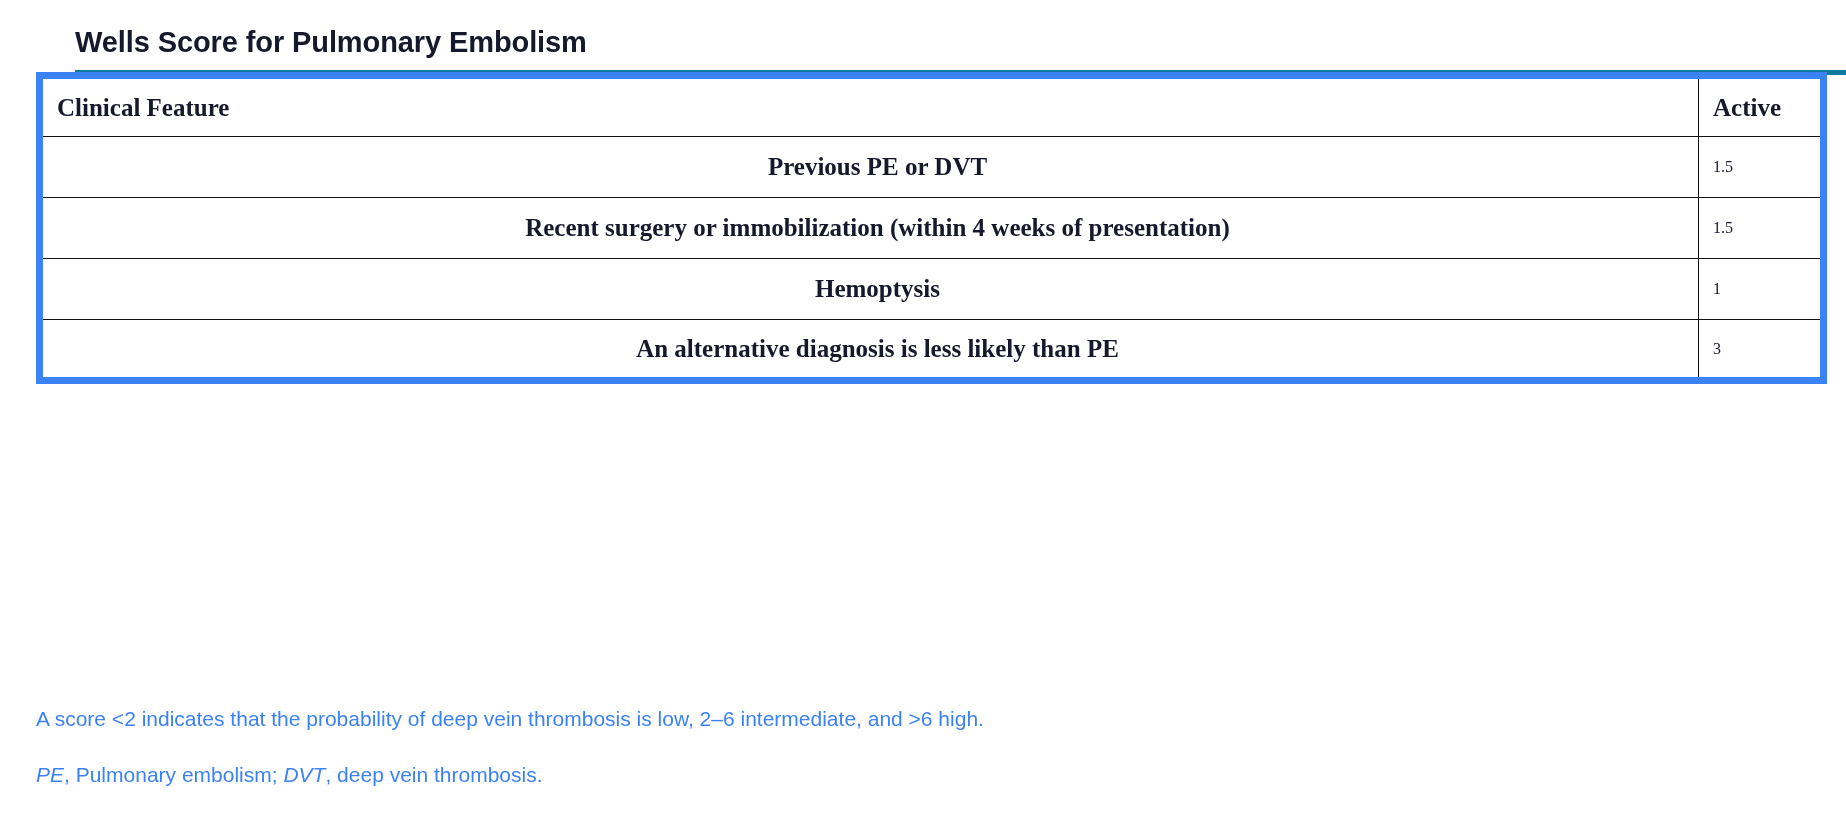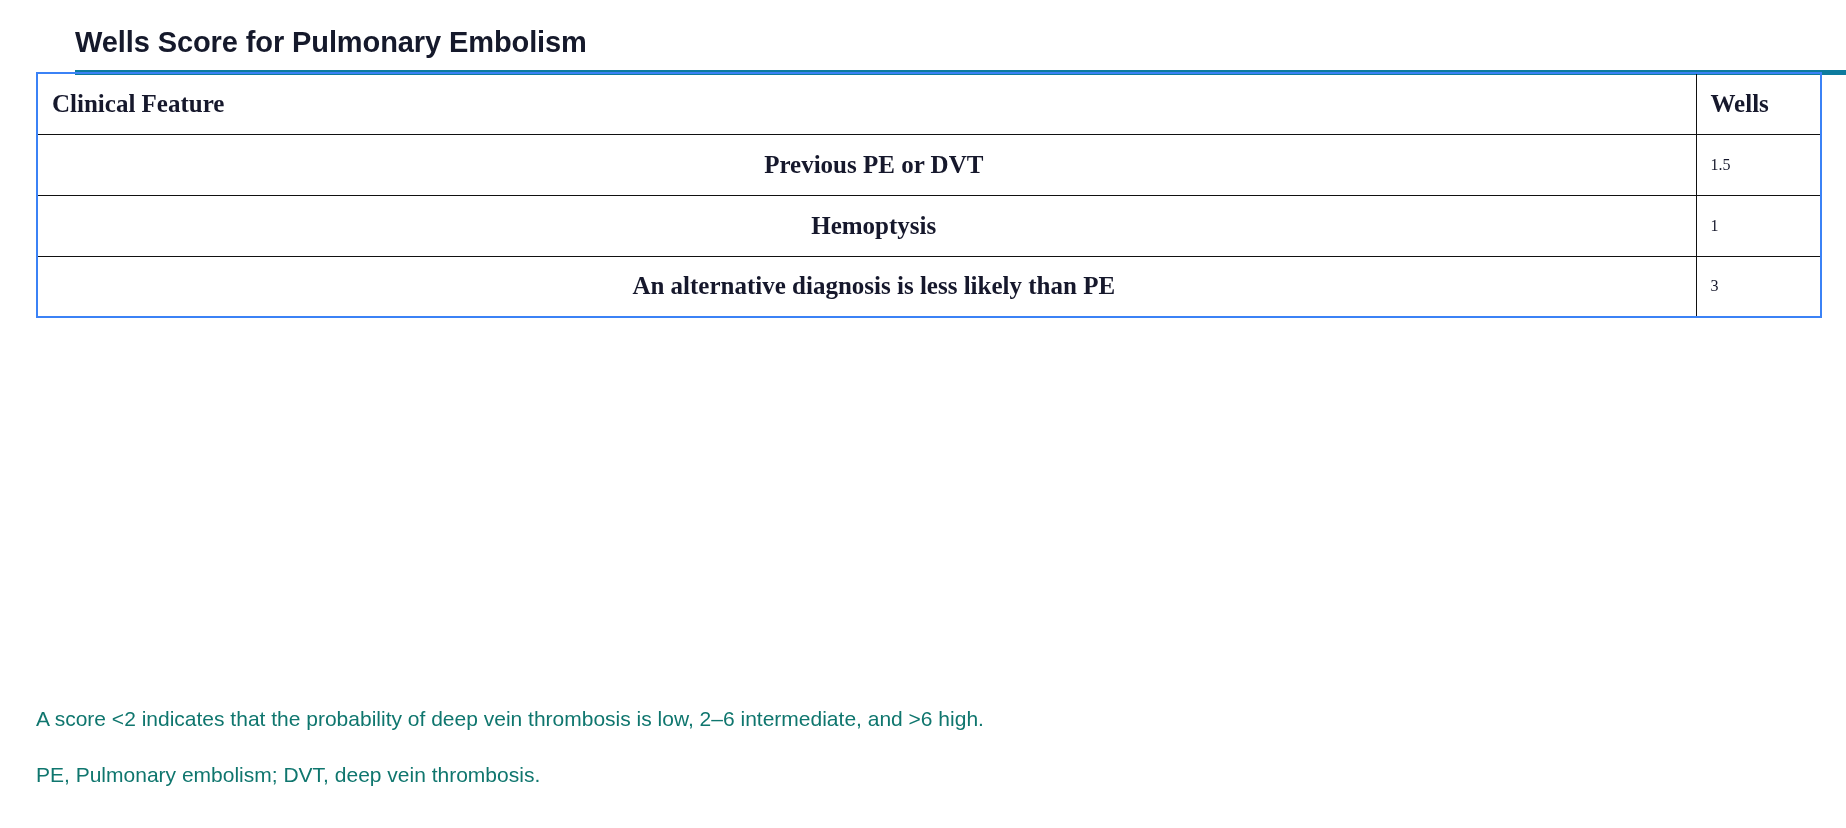--- a/index.html
+++ b/index.html
@@ -52,21 +52,21 @@
   .table-wrap {
     position: absolute;
     left: 36px;
     top: 72px;
     width: 1784px;
   }
   table.wells {
     border-collapse: collapse;
     width: 1784px;
     table-layout: fixed;
-    border: 2px solid #3b82f6;
+    border: 7px solid #3b82f6;
   }
   table.wells col.feature-col { width: 1659px; }
   table.wells col.score-col   { width: 125px; }
 
   table.wells th,
   table.wells td {
     border: 1px solid #111111;
     text-align: left;
     vertical-align: middle;
     padding: 0 0 0 14px;
@@ -100,26 +100,27 @@
   .footnotes {
     position: absolute;
     left: 36px;
     top: 705px;
     width: 1784px;
   }
   .footnote {
     font-family: "Liberation Sans", sans-serif;
     font-size: 21px;
     line-height: 27px;
-    color: #0f766e;
+    color: #3b82f6;
     margin: 0 0 29px 0;
     white-space: nowrap;
   }
   .footnote:last-child { margin-bottom: 0; }
   .footnote .abbr {
+    font-style: italic;
     text-align: center;
   }
 </style>
 </head>
 <body>
 
 <div class="page">
 
   <div class="title-block">
     <h1 class="table-title">Wells Score for Pulmonary Embolism</h1>
@@ -128,26 +129,30 @@
 
   <div class="table-wrap">
     <table class="wells">
       <colgroup>
         <col class="feature-col">
         <col class="score-col">
       </colgroup>
       <thead>
         <tr>
           <th class="feature">Clinical Feature</th>
-          <th class="score">Wells</th>
+          <th class="score">Active</th>
         </tr>
       </thead>
       <tbody>
         <tr>
           <td class="feature">Previous PE or DVT</td>
+          <td class="score">1.5</td>
+        </tr>
+        <tr>
+          <td class="feature">Recent surgery or immobilization (within 4 weeks of presentation)</td>
           <td class="score">1.5</td>
         </tr>
         <tr>
           <td class="feature">Hemoptysis</td>
           <td class="score">1</td>
         </tr>
         <tr>
           <td class="feature">An alternative diagnosis is less likely than PE</td>
           <td class="score">3</td>
         </tr>

